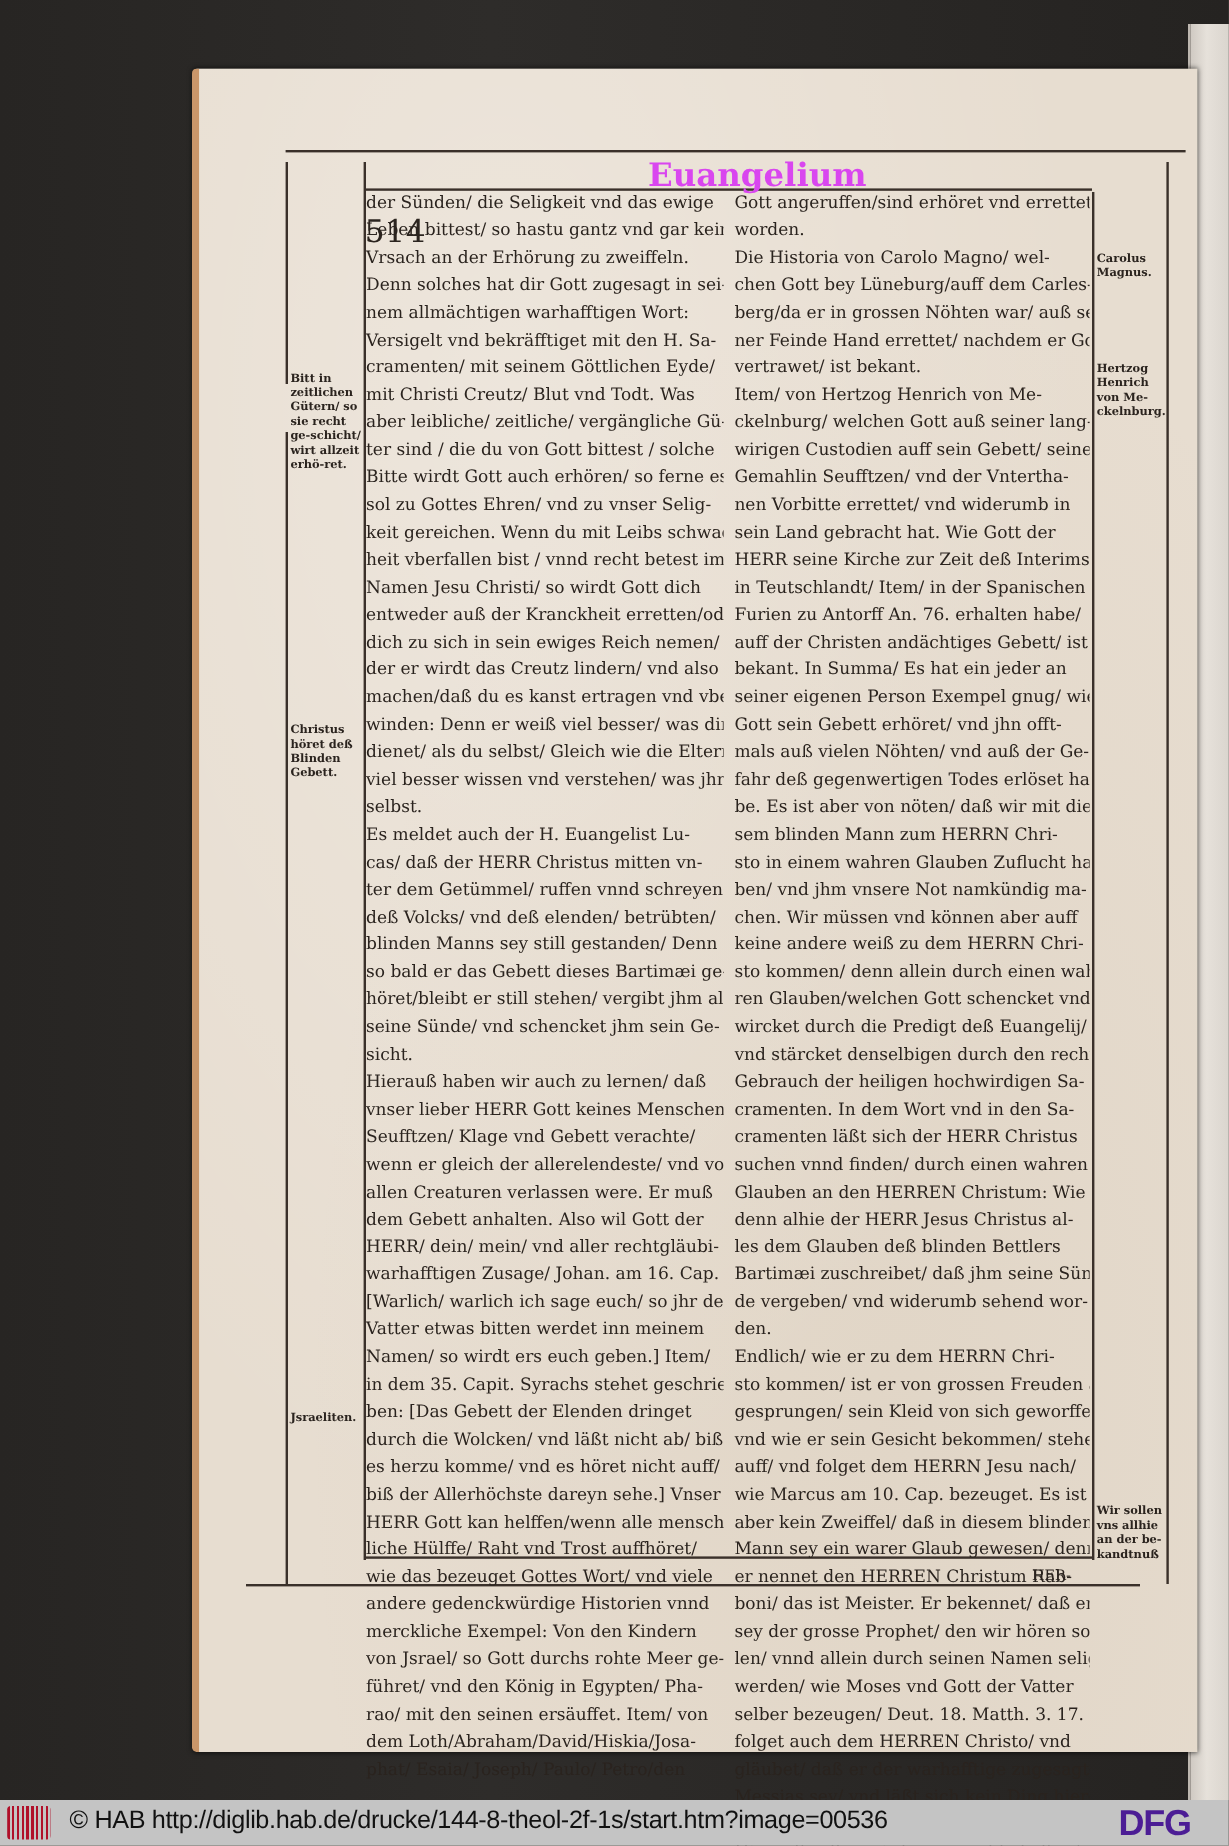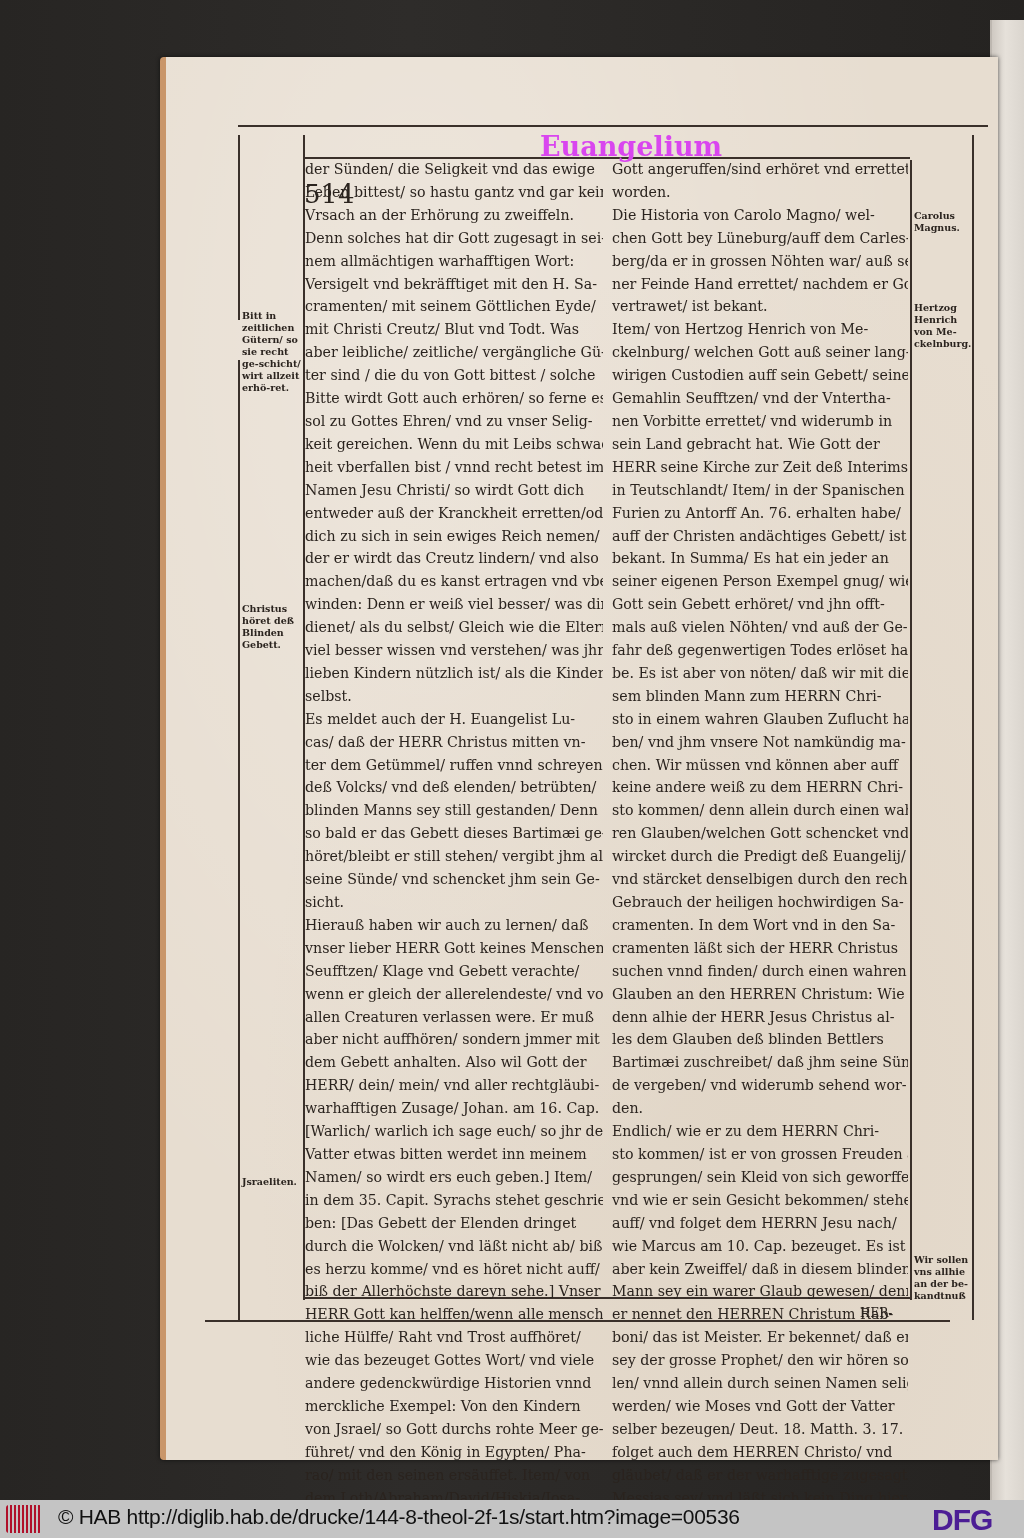--- a/index.html
+++ b/index.html
@@ -110,37 +110,35 @@
     <span class="ln">keit gereichen. Wenn du mit Leibs schwach-</span>
     <span class="ln">heit vberfallen bist / vnnd recht betest im</span>
     <span class="ln">Namen Jesu Christi/ so wirdt Gott dich</span>
     <span class="ln">entweder auß der Kranckheit erretten/oder</span>
     <span class="ln">dich zu sich in sein ewiges Reich nemen/ o-</span>
     <span class="ln">der er wirdt das Creutz lindern/ vnd also</span>
     <span class="ln">machen/daß du es kanst ertragen vnd vber-</span>
     <span class="ln">winden: Denn er weiß viel besser/ was dir</span>
     <span class="ln">dienet/ als du selbst/ Gleich wie die Eltern</span>
     <span class="ln">viel besser wissen vnd verstehen/ was jhren</span>
-    <span class="ln">lieben Kindern nützlich ist/ als die Kinder</span>
     <span class="ln">selbst.</span>
     <span class="ln">    Es meldet auch der H. Euangelist Lu-</span>
     <span class="ln">cas/ daß der HERR Christus mitten vn-</span>
     <span class="ln">ter dem Getümmel/ ruffen vnnd schreyen</span>
     <span class="ln">deß Volcks/ vnd deß elenden/ betrübten/</span>
     <span class="ln">blinden Manns sey still gestanden/ Denn</span>
     <span class="ln">so bald er das Gebett dieses Bartimæi ge-</span>
     <span class="ln">höret/bleibt er still stehen/ vergibt jhm alle</span>
     <span class="ln">seine Sünde/ vnd schencket jhm sein Ge-</span>
     <span class="ln">sicht.</span>
     <span class="ln">    Hierauß haben wir auch zu lernen/ daß</span>
     <span class="ln">vnser lieber HERR Gott keines Menschen</span>
     <span class="ln">Seufftzen/ Klage vnd Gebett verachte/</span>
     <span class="ln">wenn er gleich der allerelendeste/ vnd von</span>
     <span class="ln">allen Creaturen verlassen were. Er muß</span>
-    <span class="ln">aber nicht auffhören/ sondern jmmer mit</span>
     <span class="ln">dem Gebett anhalten. Also wil Gott der</span>
     <span class="ln">HERR/ dein/ mein/ vnd aller rechtgläubi-</span>
     <span class="ln">warhafftigen Zusage/ Johan. am 16. Cap.</span>
     <span class="ln">[Warlich/ warlich ich sage euch/ so jhr den</span>
     <span class="ln">Vatter etwas bitten werdet inn meinem</span>
     <span class="ln">Namen/ so wirdt ers euch geben.] Item/</span>
     <span class="ln">in dem 35. Capit. Syrachs stehet geschrie-</span>
     <span class="ln">ben: [Das Gebett der Elenden dringet</span>
     <span class="ln">durch die Wolcken/ vnd läßt nicht ab/ biß</span>
     <span class="ln">es herzu komme/ vnd es höret nicht auff/</span>

